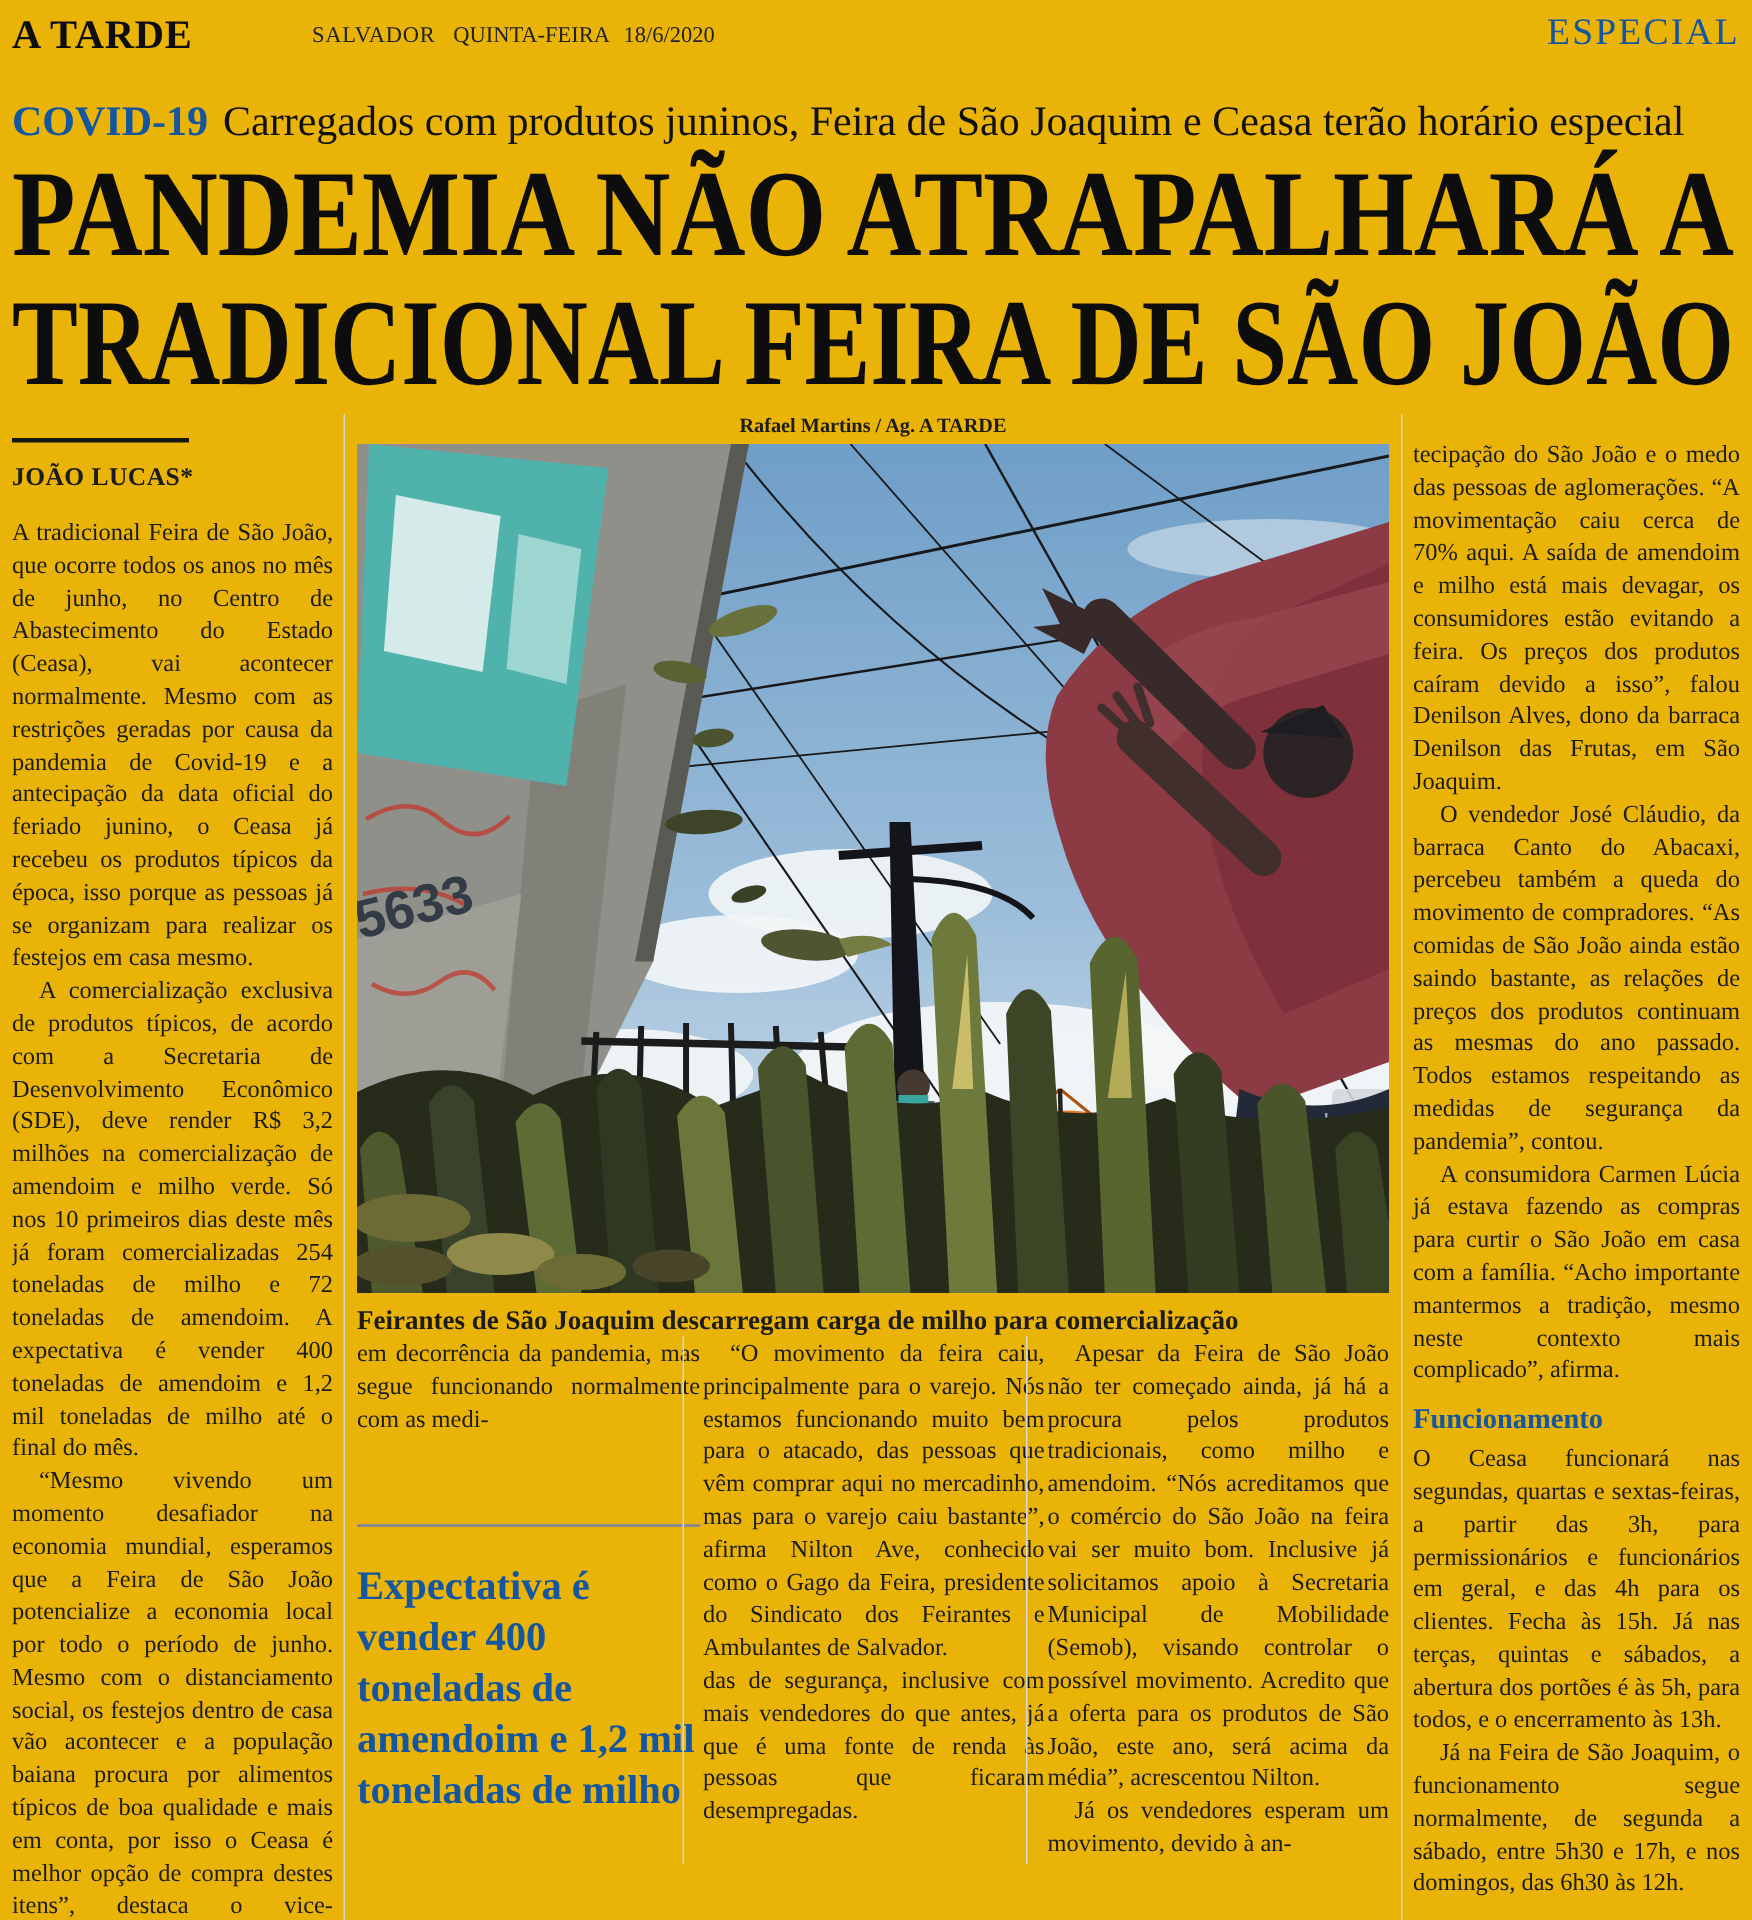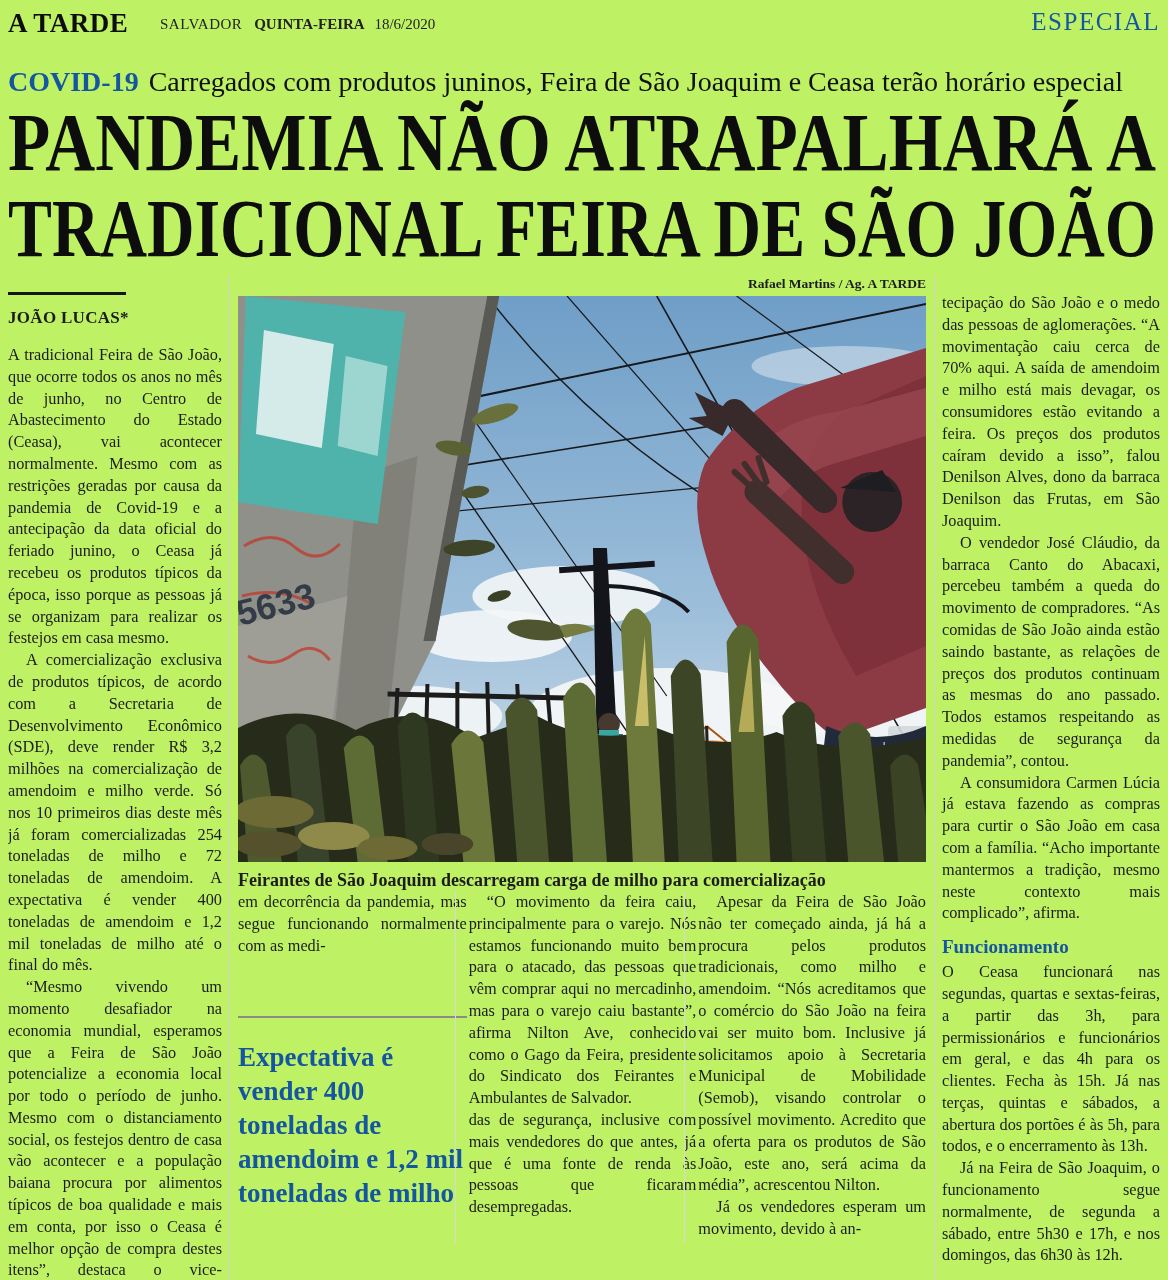--- a/index.html
+++ b/index.html
@@ -1,27 +1,27 @@
 <!DOCTYPE html>
 <html lang="pt-BR"><head>
 <meta charset="utf-8">
 <style>
   * { margin:0; padding:0; box-sizing:border-box; }
   html,body { background:#ffffff; }
   .page {
-    position:relative; width:1168px; height:1280px; background:#bef264;
+    position:relative; width:1168px; height:1280px; background:#eab308;
     font-family:"Liberation Serif", serif; color:#1c1c1c; overflow:hidden;
     padding:4px 8px;
   }
   
   .masthead { position:absolute; top:8px; left:8px; right:8px; height:34px; }
   .brand { position:absolute; left:0; top:0; font-size:27px; font-weight:bold; letter-spacing:.5px; color:#0e0e0e; }
   .dateline { position:absolute; left:152px; top:8px; font-size:15px; color:#222; }
-  .dateline .city { font-weight:normal; letter-spacing:.5px; }
-  .dateline .day { font-weight:bold; margin-left:8px; }
+  .dateline .city { font-weight:normal; letter-spacing:.5px;margin-left:48px; }
+  .dateline .day { font-weight:normal; margin-left:8px; }
   .dateline .date { margin-left:6px; font-style:normal; }
   .section { position:absolute; right:0; top:0; font-size:25px; font-weight:normal; letter-spacing:1.5px; color:#1456a0; }
   
   .kicker { position:absolute; top:66px; left:8px; right:8px; font-size:28px; white-space:nowrap; color:#111; }
   .kicker .tag { color:#1456a0; font-weight:bold; margin-right:10px; }
   
   .headline { position:absolute; top:96px; left:8px; }
   .headline text { font-family:"Liberation Serif", serif; font-weight:bold; fill:#0d0d0d; }
   
   .body-grid {
@@ -31,21 +31,21 @@
   .col1 { padding-top:16px; border-right:1px solid #d2d2d2; padding-right:7px; overflow:hidden; }
   .col5 { padding-top:16px; border-left:1px solid #d2d2d2; padding-left:7px; overflow:hidden; }
   .byline-rule { width:118px; height:3px; background:#161616; margin-bottom:9px; }
   .byline { font-size:17px; font-weight:bold; letter-spacing:.3px; margin-bottom:16px;margin-top:13px; }
   p.body-text {
     font-size:16.3px; line-height:21.8px; text-align:justify;
     hyphens:auto; -webkit-hyphens:auto; color:#1c1c1c;
   }
   p.ind { text-indent:18px; }
   
-  .credit { font-size:13.5px; font-weight:bold; text-align:right; margin-bottom:4px; }
+  .credit { font-size:13.5px; font-weight:bold; text-align:center; margin-bottom:4px; }
   .photo-box { width:688px; height:566px; display:block; }
   .caption { font-size:18px; font-weight:bold; margin-top:8px; }
   .mid-cols { display:grid; grid-template-columns:1fr 1fr 1fr; column-gap:1px; height:352px; }
   .mid-col { overflow:hidden; }
   .mid-col + .mid-col { border-left:1px solid #d8d8d8; padding-left:13px; margin-left:-13px; }
   .pq-rule { border-top:2px solid #8a8a8a; margin-top:60px; }
   .pullquote { margin-top:22px; font-size:27px; line-height:34px; font-weight:bold; color:#1456a0; }
   
   .subhead { font-size:19px; font-weight:bold; color:#1456a0; margin:12px 0 3px 0; }
 </style>

